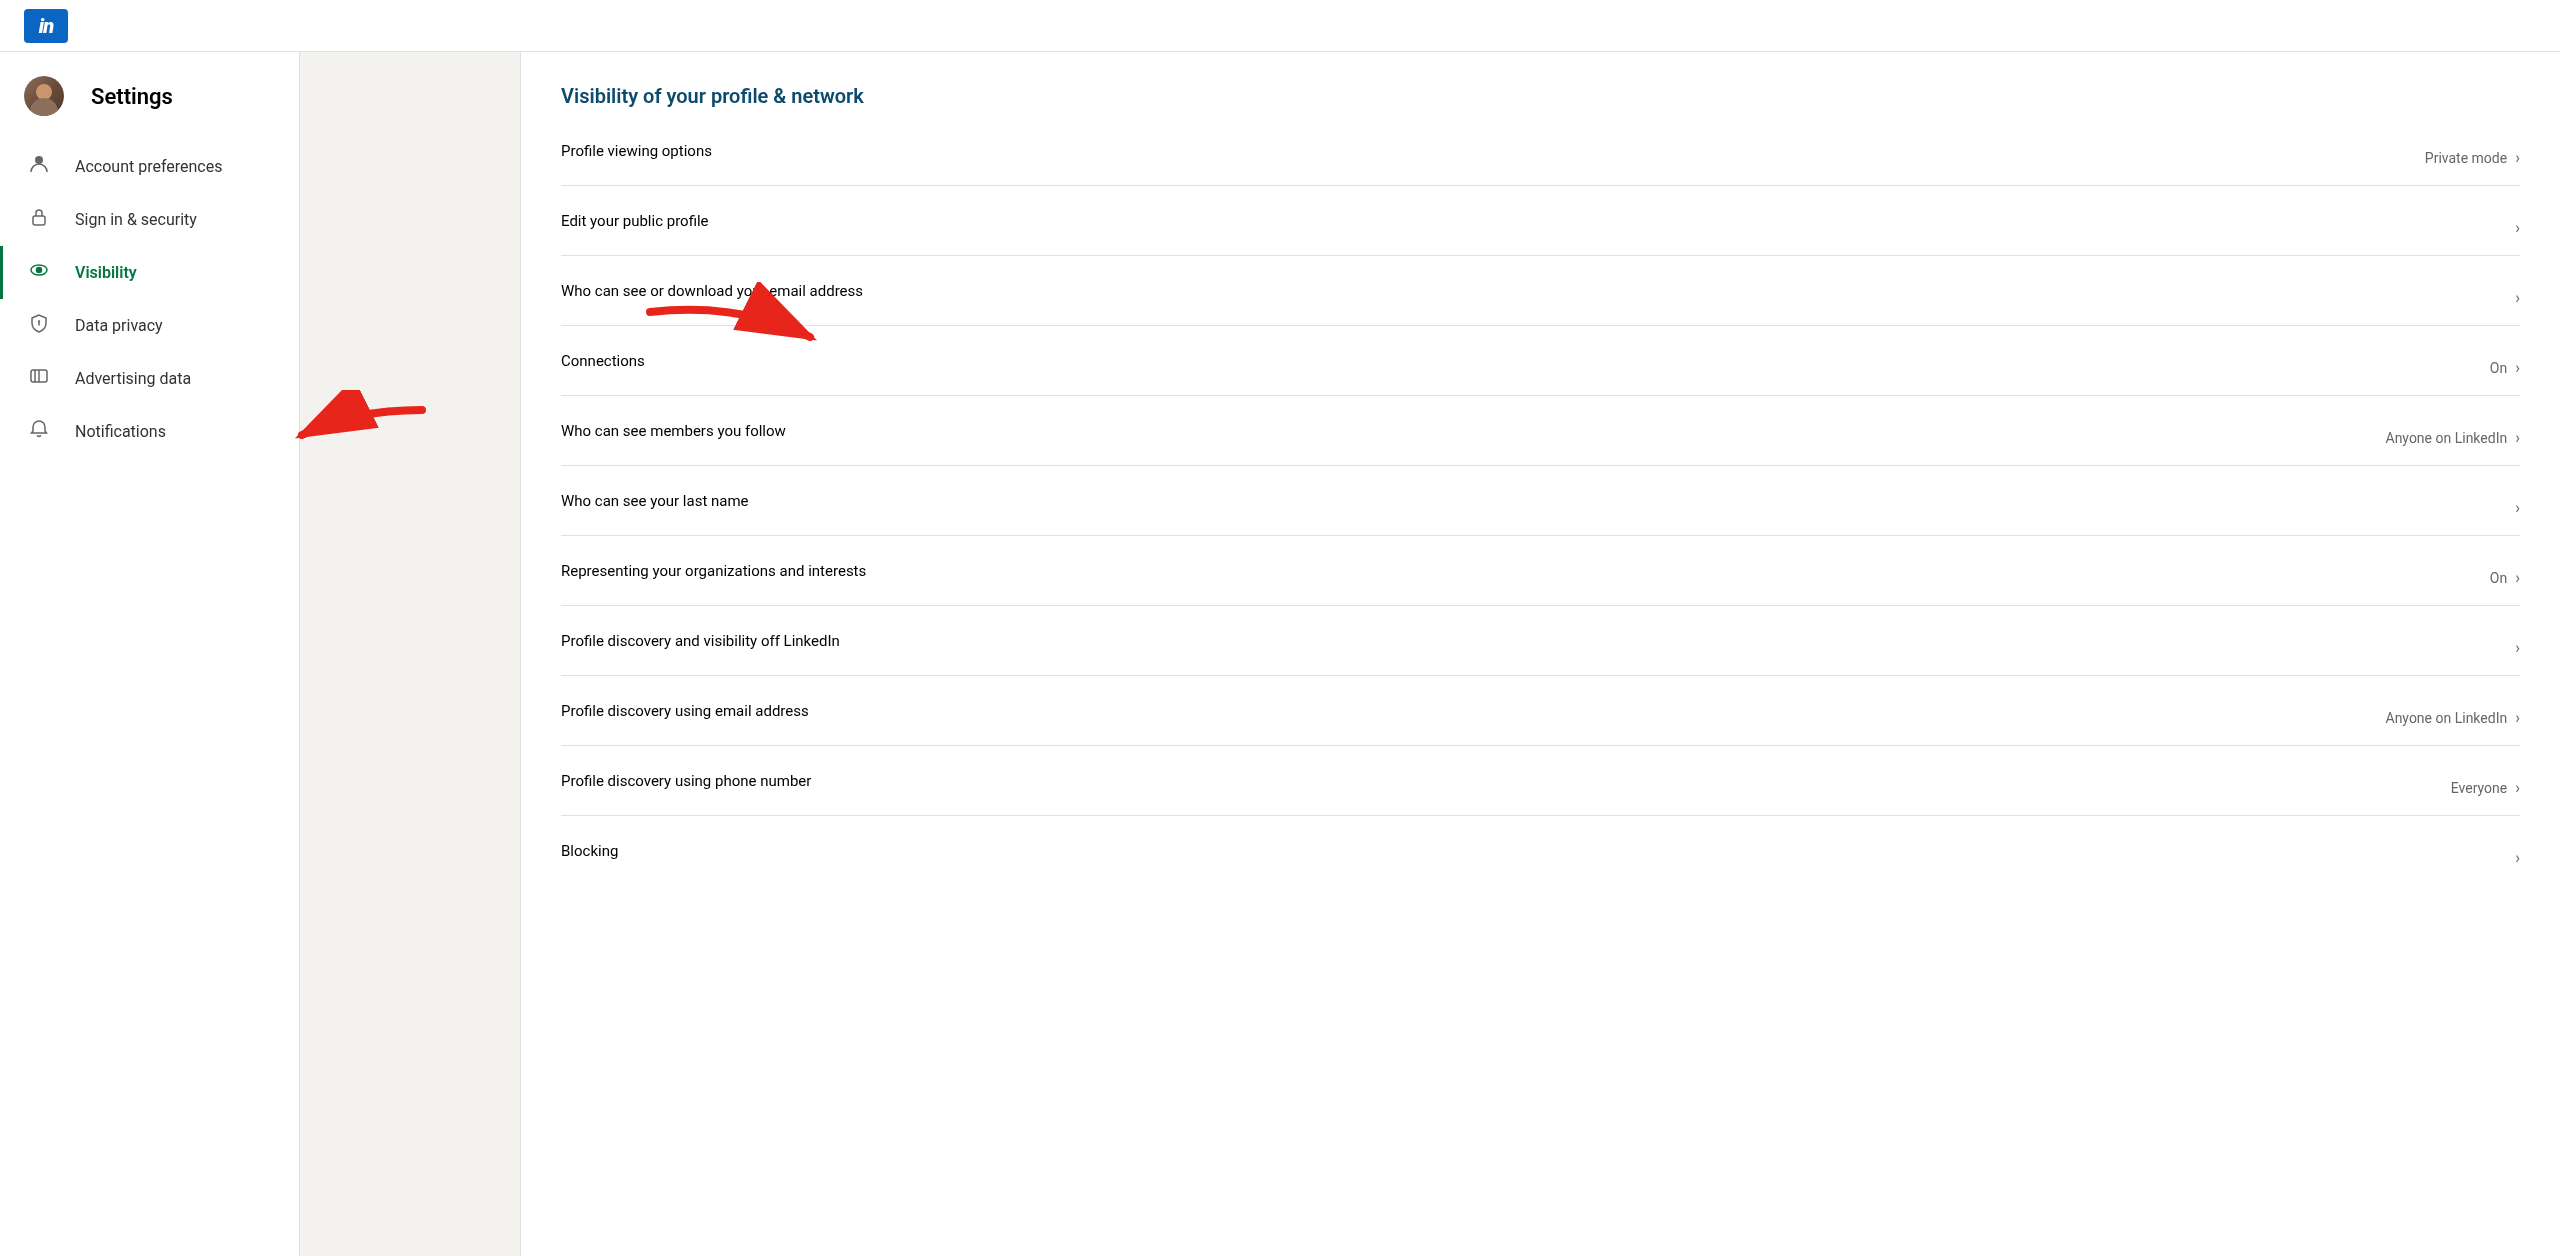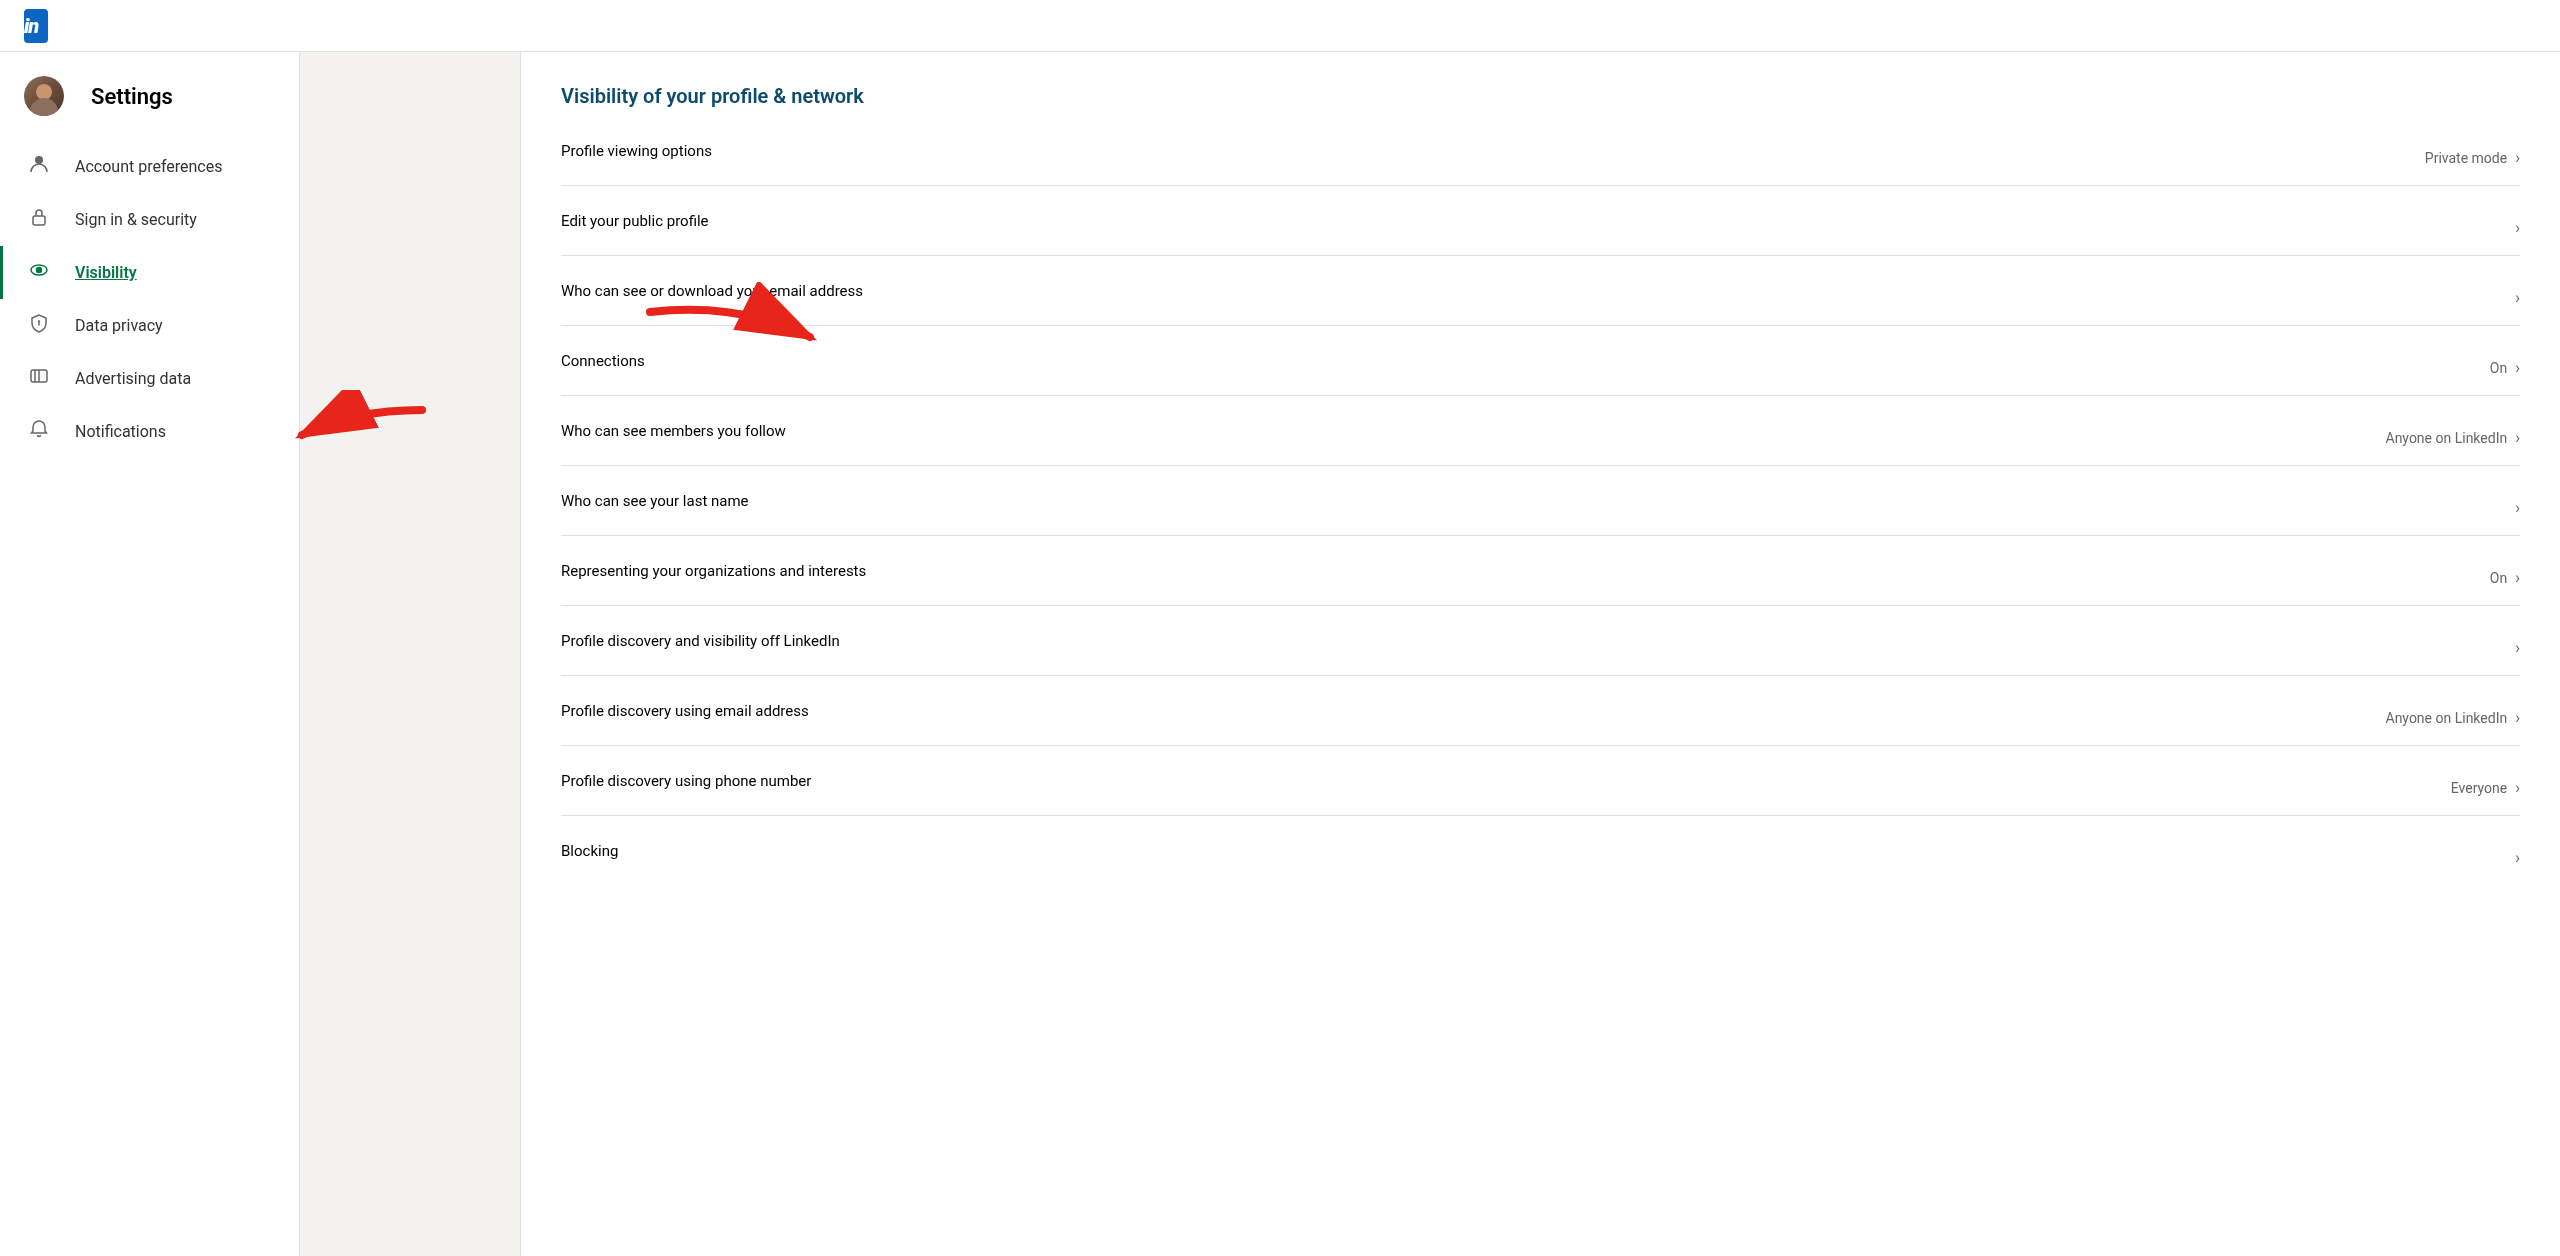--- a/index.html
+++ b/index.html
@@ -16,27 +16,27 @@
       padding: 0 24px;
       height: 52px;
       display: flex;
       align-items: center;
       position: sticky;
       top: 0;
       z-index: 100;
     }
 
     .linkedin-logo {
-      width: 24px;
+      width: 44px;
       height: 34px;
       background: #0a66c2;
       border-radius: 4px;
       display: flex;
       align-items: center;
-      justify-content: flex-start;
+      justify-content: center;
       color: white;
       font-weight: 900;
       font-size: 20px;
       font-style: italic;
       letter-spacing: -1px;
     }
 
     
     .main-layout {
       display: flex;
@@ -119,21 +119,20 @@
       border-left: 3px solid transparent;
     }
 
     .nav-item.active {
       border-left: 3px solid #057642;
     }
 
     .nav-item.active .nav-label {
       color: #057642;
       font-weight: 600;
-      text-decoration: underline;
     }
 
     .nav-icon {
       font-size: 20px;
       color: #666;
       width: 24px;
       text-align: center;
     }
 
     .nav-item.active .nav-icon {

